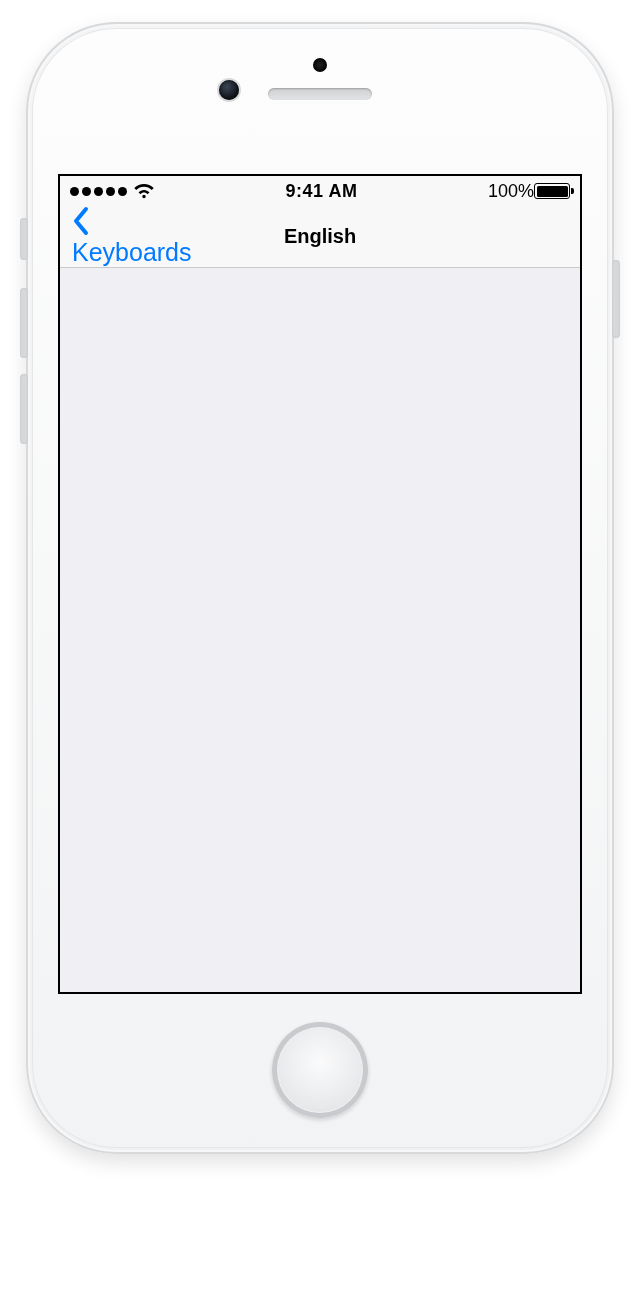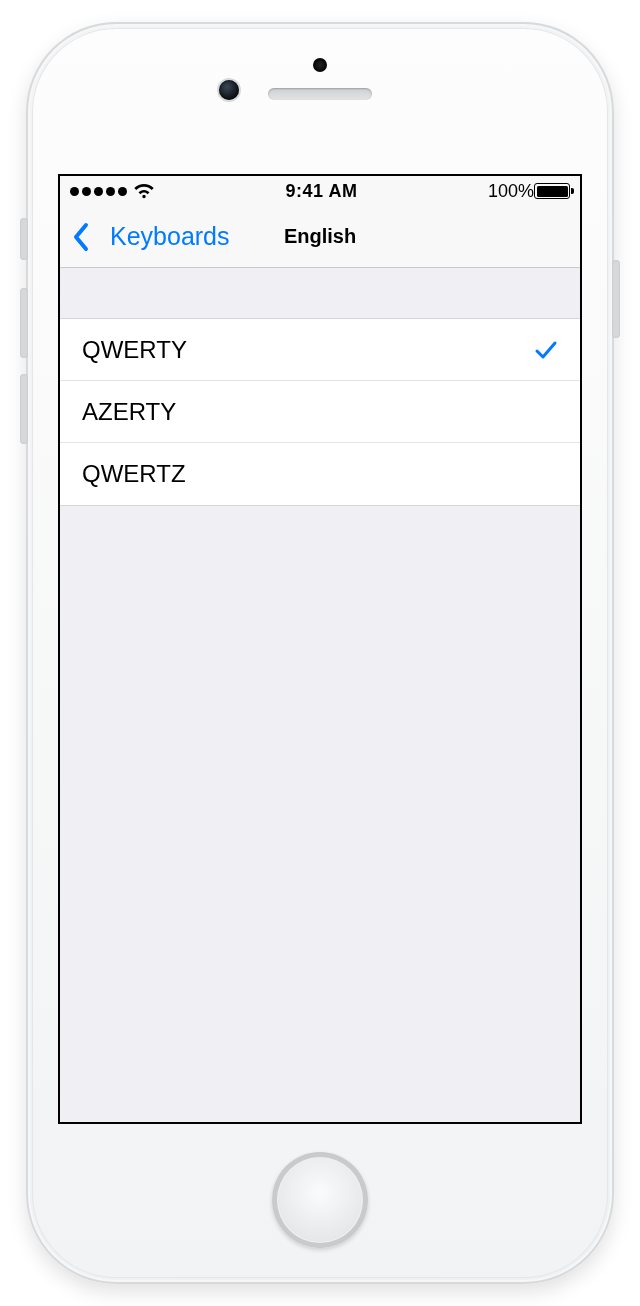--- a/index.html
+++ b/index.html
@@ -10,21 +10,21 @@
     font-family: -apple-system, "Helvetica Neue", Helvetica, Arial, sans-serif;
     overflow: hidden;
   }
 
   
   .phone {
     position: absolute;
     left: 26px;
     top: 22px;
     width: 588px;
-    height: 1262px;
+    height: 1132px;
     border-radius: 90px;
     background: linear-gradient(145deg,#f4f4f5,#eef0f1);
     box-shadow:
       inset 0 0 0 2px #d7d9db,
       inset 0 0 0 4px #f6f7f8,
       0 8px 20px rgba(0,0,0,.12);
   }
   .phone::before{
     content:"";
     position:absolute;
@@ -103,24 +103,25 @@
   .navbar{
     position:relative;
     height:62px;
     background:#f8f8f8;
     border-bottom:1px solid #c9c9cd;
     display:flex;align-items:center;justify-content:center;
   }
   .nav-title{font-size:20px;font-weight:600;color:#000000;}
   .nav-back{
     position:absolute;left:6px;top:0;bottom:0;
-    display:flex;align-items:center;gap:20px;
+    display:flex;align-items:flex-start;gap:2px;
     color:#007aff;font-size:25px;
     cursor:pointer;
     padding:0 6px;
+    flex-direction:column;
   }
   .nav-back svg{display:block;}
 
   
   .group-spacer{height:50px;}
 
   
   .list{
     background:#fff;
     border-top:1px solid #d5d5d9;
@@ -189,37 +190,17 @@
             <polyline points="14,3 4,15 14,27" fill="none" stroke="#007aff" stroke-width="4" stroke-linecap="round" stroke-linejoin="round"></polyline>
           </svg>
         </span>
         <span>Keyboards</span>
       </div>
       <div class="nav-title">English</div>
     </div>
 
     <div class="group-spacer"></div>
 
-    <div class="list">
-
-      <div class="row">
-        <span>QWERTY</span>
-        <span class="check">
-          <svg width="24" height="20" viewBox="0 0 24 20">
-            <polyline points="3,11 9,17 21,3" fill="none" stroke="#007aff" stroke-width="3" stroke-linecap="round" stroke-linejoin="round"></polyline>
-          </svg>
-        </span>
-      </div>
-
-      <div class="row">
-        <span>AZERTY</span>
-      </div>
-
-      <div class="row">
-        <span>QWERTZ</span>
-      </div>
-
-    </div>
 
   </div>
 
   <div class="home"></div>
 </div>
 
 </body></html>

